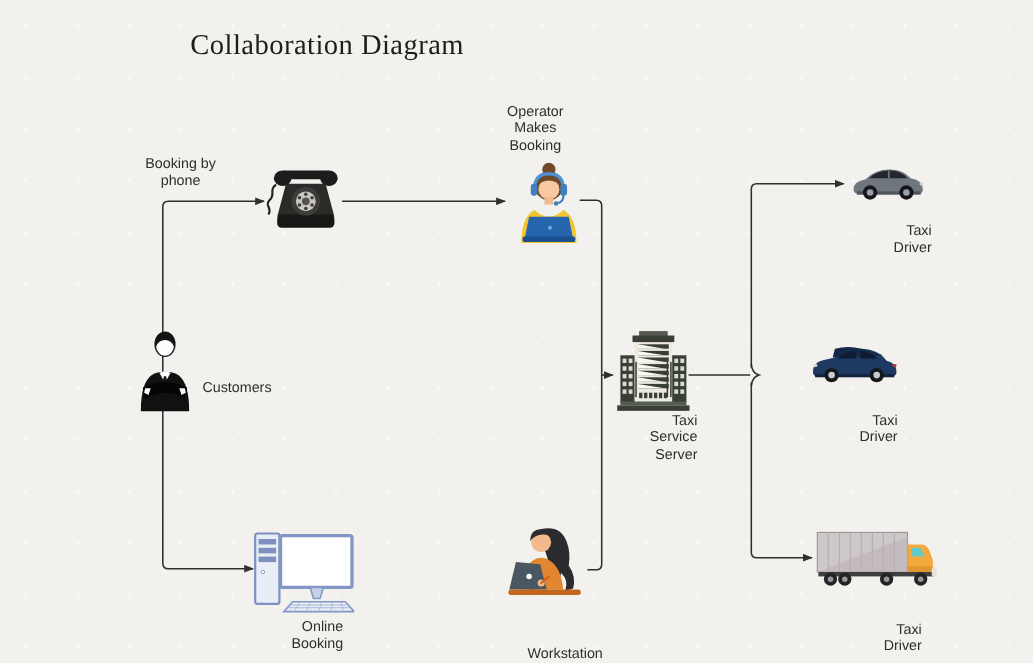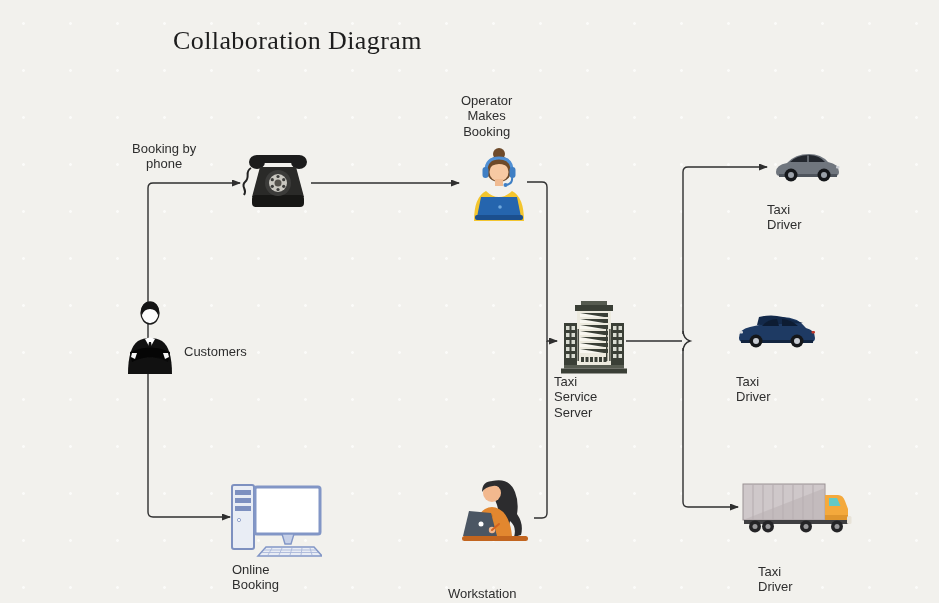--- a/index.html
+++ b/index.html
@@ -13,21 +13,21 @@
   .title{
     position:absolute; left:173px; top:26px; margin:0;
     font-family:"Liberation Serif", serif; font-weight:500;
     font-size:26px; color:#1d1d1d; letter-spacing:0.4px;
   }
   .lbl{
     position:absolute; font-size:13px; line-height:1.18; color:#2e2e2e;
     white-space:pre-line;
     text-align:center;
   }
-  .lbl.center{text-align:left;}
+  .lbl.center{text-align:right;}
   .connectors{position:absolute; left:0; top:0; width:939px; height:603px;}
   .node{position:absolute;}
   .node svg{display:block; width:100%; height:100%;}
 </style>
 </head>
 <body>
 
 <div class="canvas">
 
   <h1 class="title">Collaboration Diagram</h1>

